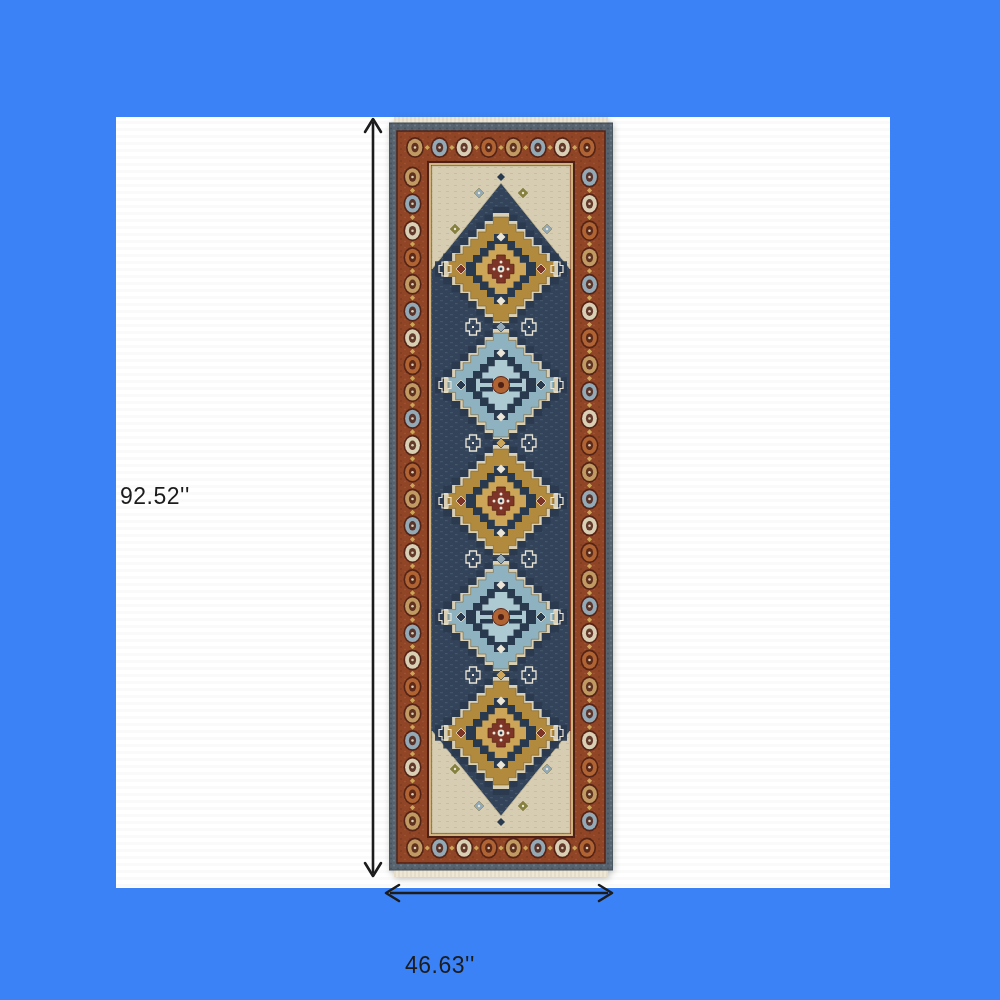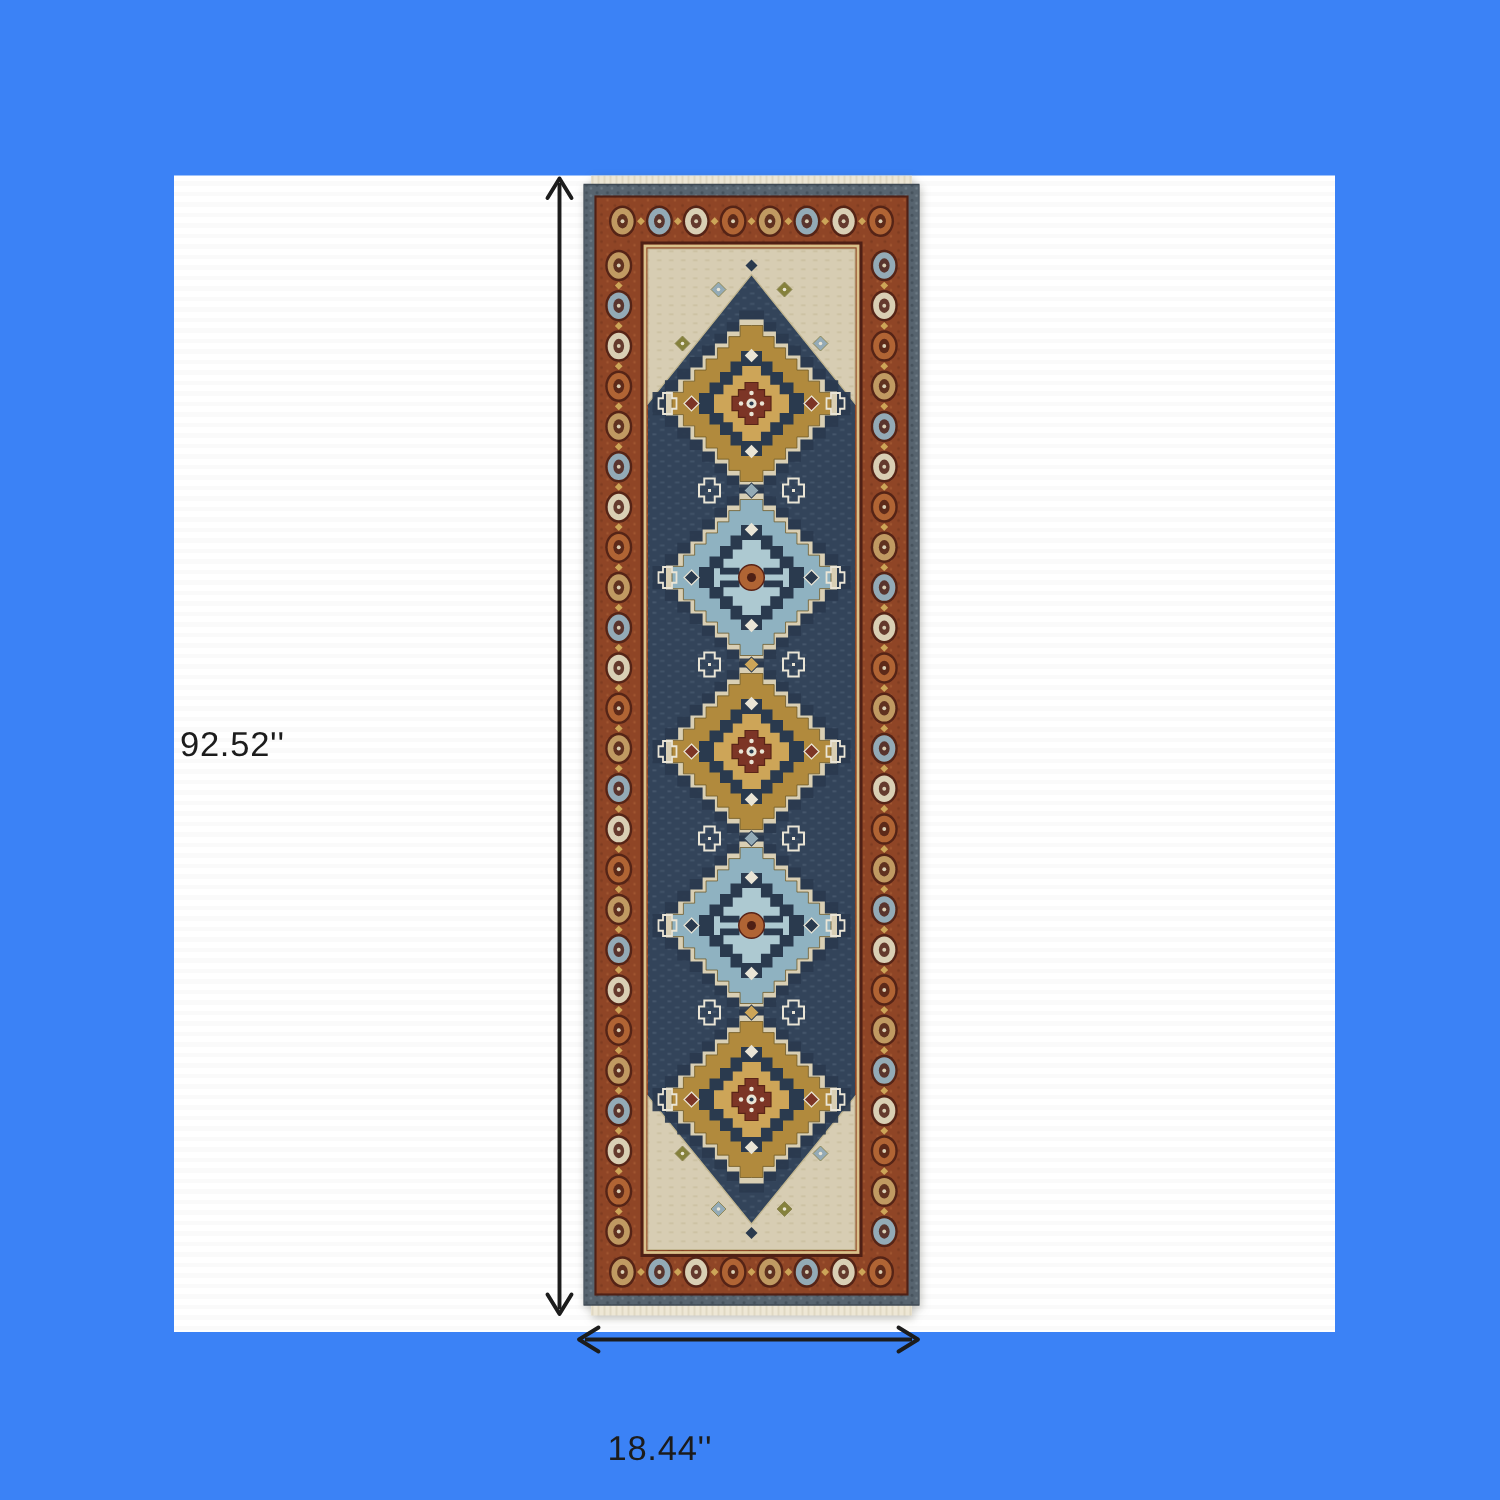--- a/index.html
+++ b/index.html
@@ -525,15 +525,15 @@
   </svg>
 
   <div class="dim-label dim-label-v">92.52''</div>
 
   <svg class="dim-arrow dim-arrow-h" width="234" height="22" viewBox="0 0 234 22" xmlns="http://www.w3.org/2000/svg">
     <line class="dim-stroke" x1="8" y1="11" x2="226" y2="11" stroke-width="2.6" stroke="#1c1c1c"></line>
     <path class="dim-stroke" d="M17,3 L4,11 L17,19" fill="none" stroke-width="2.6" stroke-linecap="round" stroke-linejoin="round" stroke="#1c1c1c"></path>
     <path class="dim-stroke" d="M217,3 L230,11 L217,19" fill="none" stroke-width="2.6" stroke-linecap="round" stroke-linejoin="round" stroke="#1c1c1c"></path>
   </svg>
 
-  <div class="dim-label dim-label-h">18.44''</div>
+  <div class="dim-label dim-label-h">46.63''</div>
 
 </div>
 
 </body></html>

